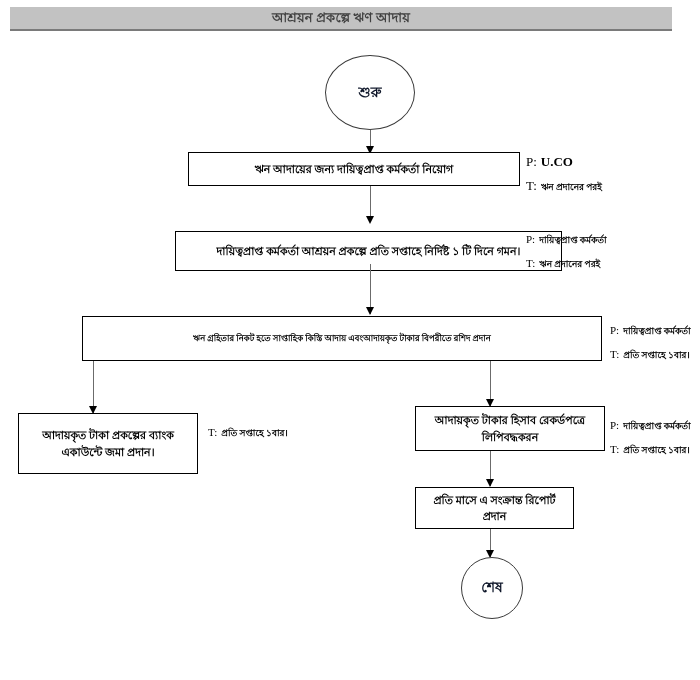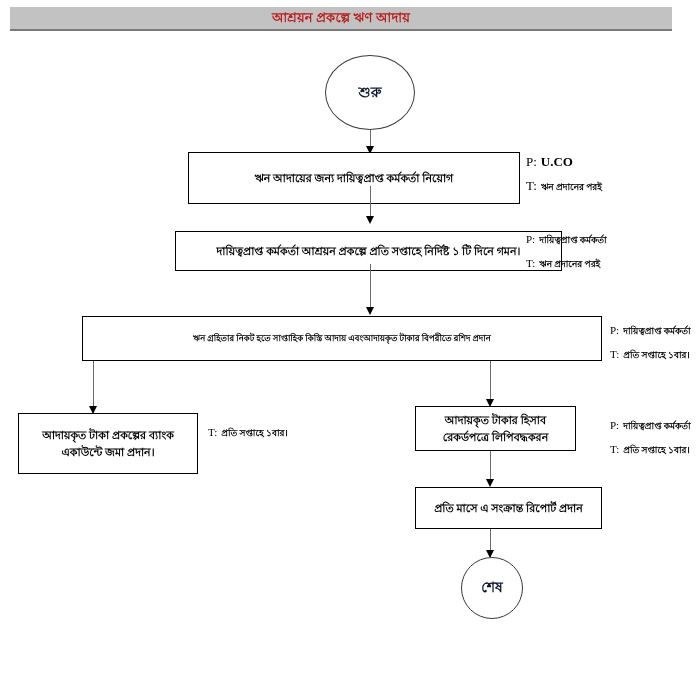--- a/index.html
+++ b/index.html
@@ -26,21 +26,21 @@
     background: #c2c2c2;
     border-bottom: 2px solid #7a7a7a;
     box-sizing: border-box;
     display: flex;
     align-items: center;
     justify-content: center;
   }
   .title-bar .title-text {
     font-size: 13px;
     font-weight: bold;
-    color: #b91c1c;
+    color: #404040;
     letter-spacing: 0.2px;
   }
 
   
   .node {
     position: absolute;
     box-sizing: border-box;
     border: 1px solid #000;
     background: #fff;
     display: flex;
@@ -120,21 +120,21 @@
     <span class="title-text">আশ্রয়ন প্রকল্পে ঋণ আদায়</span>
   </div>
 
   <div class="terminator" style="left:325px; top:55px; width:90px; height:75px;">
     <span class="lbl">শুরু</span>
   </div>
 
   <div class="vline" style="left:370px; top:130px; height:20px;"></div>
   <div class="arrowhead" style="left:365.5px; top:146px;"></div>
 
-  <div class="node" style="left:188px; top:152px; width:332px; height:52px;">
+  <div class="node" style="left:188px; top:152px; width:332px; height:34px;">
     <span class="lbl">ঋন আদায়ের জন্য দায়িত্বপ্রাপ্ত কর্মকর্তা নিয়োগ</span>
   </div>
   <div class="annot big" style="left:526px; top:149px;">
     <span class="row">
       <span class="key">P:</span>
       <span class="val">U.CO</span>
     </span>
     <span class="row">
       <span class="key">T:</span>
       <span class="val" style="font-size:9px;">ঋন প্রদানের পরই</span>
@@ -184,38 +184,38 @@
   <div class="node" style="left:18px; top:413px; width:180px; height:61px;">
     <span class="lbl">আদায়কৃত টাকা প্রকল্পের ব্যাংক একাউন্টে জমা প্রদান।</span>
   </div>
   <div class="annot" style="left:208px; top:419px;">
     <span class="row">
       <span class="key">T:</span>
       <span class="val">প্রতি সপ্তাহে ১বার।</span>
     </span>
   </div>
 
-  <div class="node" style="left:415px; top:406px; width:161px; height:45px;">
+  <div class="node" style="left:415px; top:406px; width:190px; height:45px;">
     <span class="lbl">আদায়কৃত টাকার হিসাব রেকর্ডপত্রে লিপিবদ্ধকরন</span>
   </div>
   <div class="annot" style="left:610px; top:412px;">
     <span class="row">
       <span class="key">P:</span>
       <span class="val">দায়িত্বপ্রাপ্ত কর্মকর্তা</span>
     </span>
     <span class="row">
       <span class="key">T:</span>
       <span class="val">প্রতি সপ্তাহে ১বার।</span>
     </span>
   </div>
 
   <div class="vline" style="left:490px; top:451px; height:35px;"></div>
   <div class="arrowhead" style="left:485.5px; top:479px;"></div>
 
-  <div class="node" style="left:415px; top:487px; width:187px; height:42px;">
+  <div class="node" style="left:415px; top:487px; width:159px; height:42px;">
     <span class="lbl">প্রতি মাসে এ সংক্রান্ত রিপোর্ট প্রদান</span>
   </div>
 
   <div class="vline" style="left:490px; top:529px; height:28px;"></div>
   <div class="arrowhead" style="left:485.5px; top:550px;"></div>
 
   <div class="terminator" style="left:492px; top:557px; width:62px; height:62px; margin-left:-31px;">
     <span class="lbl">শেষ</span>
   </div>
 

